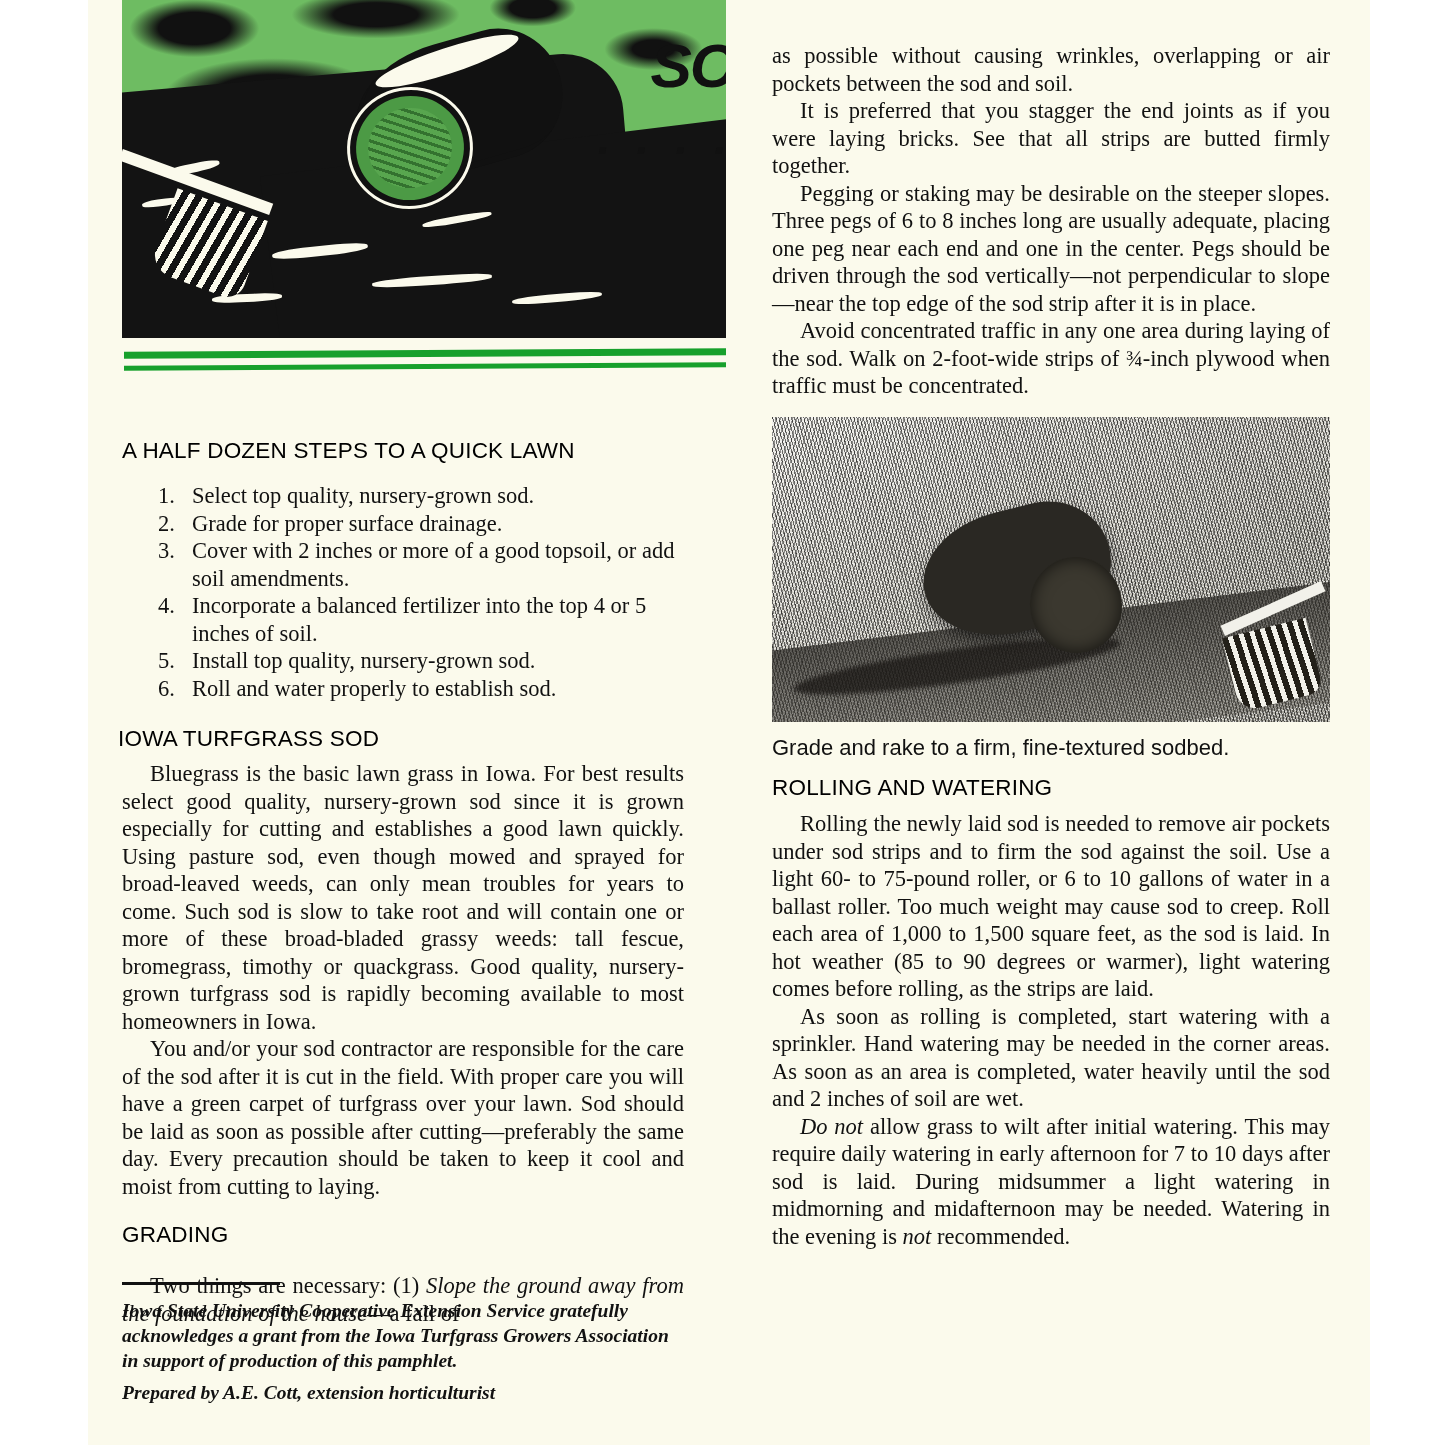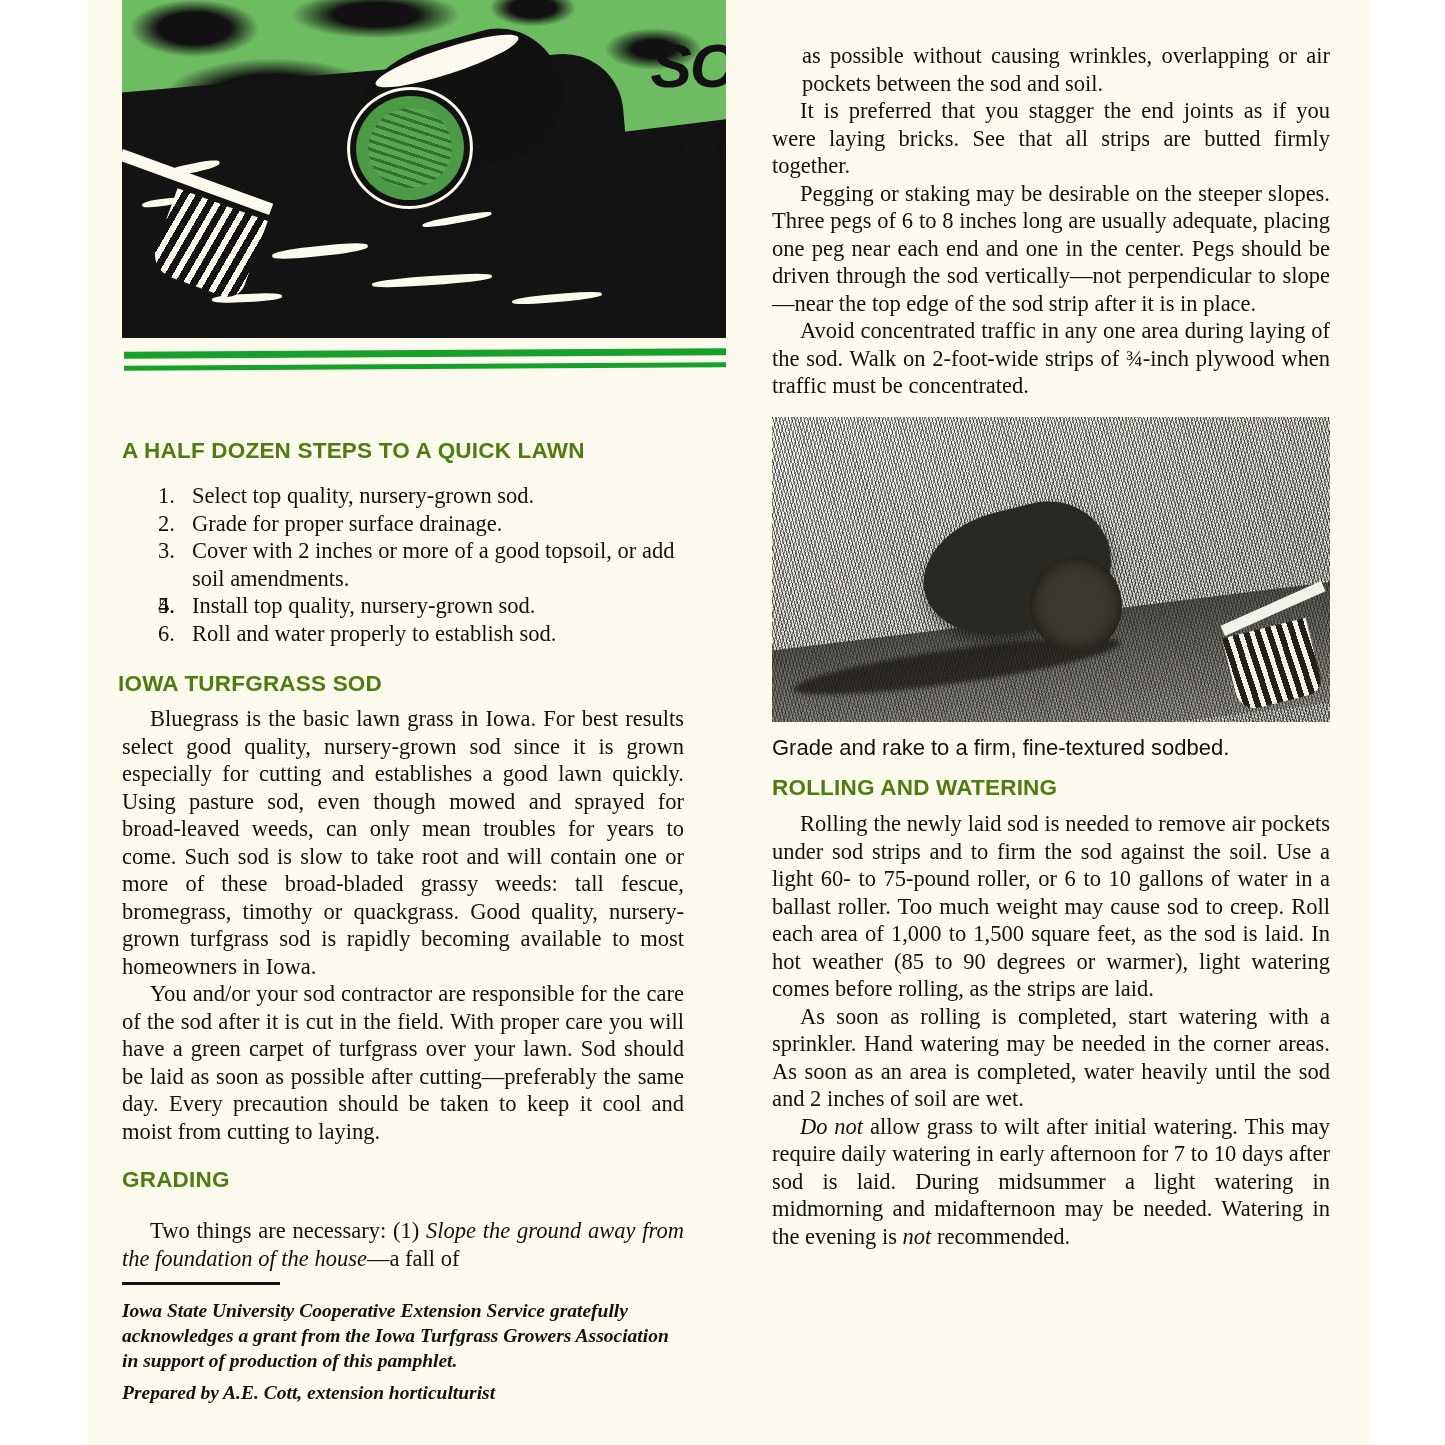--- a/index.html
+++ b/index.html
@@ -184,37 +184,37 @@
     position: absolute;
     left: 0; top: 16px;
     width: 602px; height: 5px;
     background: #17a02c;
     transform: rotate(-0.35deg);
   }
 
   
   .head {
     font-family: "Liberation Sans", sans-serif;
-    font-weight: bold;
+    font-weight: normal;
     font-size: 22.5px;
     letter-spacing: .2px;
-    color: #4d7c0f;
+    color: #000000;
   }
 
   .body-p {
     font-family: "Liberation Serif", serif;
     font-size: 22.5px;
     line-height: 27.5px;
     text-align: justify;
     color: #111;
     margin: 0;
     text-indent: 28px;
     hyphens: none;
   }
-  .body-p.noindent { text-indent: 0; margin-left: 30px; }
+  .body-p.noindent { text-indent: 0; }
 
   
   ol.steps {
     list-style: none;
     margin: 0;
     padding: 0;
   }
   ol.steps li {
     position: relative;
     font-size: 22.5px;
@@ -370,21 +370,21 @@
       <div class="r2"></div>
     </div>
 
     <div style="position:absolute; left:0; top:438px; width:562px;">
       <div class="head">A HALF DOZEN STEPS TO A QUICK LAWN</div>
 
       <ol class="steps" style="margin-top:18px;">
         <li><span class="num">1.</span><span>Select top quality, nursery-grown sod.</span></li>
         <li><span class="num">2.</span><span>Grade for proper surface drainage.</span></li>
         <li><span class="num">3.</span><span>Cover with 2 inches or more of a good  topsoil, or add soil amendments.</span></li>
-        <li><span class="num">4.</span></li>
+        <li><span class="num">4.</span><span>Incorporate a balanced fertilizer into the top 4 or 5 inches of soil.</span></li>
         <li><span class="num">5.</span><span>Install top quality, nursery-grown sod.</span></li>
         <li><span class="num">6.</span><span>Roll  and  water  properly  to  establish  sod.</span></li>
       </ol>
 
       <div class="head" style="margin-top:24px; margin-left:-4px;">IOWA TURFGRASS SOD</div>
 
       <p class="body-p" style="margin-top:8px;">Bluegrass is the basic lawn grass in Iowa. For best results select good quality, nursery-grown sod since it is grown especially for cutting and establishes a good lawn quickly. Using pasture sod, even though mowed and sprayed for broad-leaved weeds, can only mean troubles for years to come. Such sod is slow to take root and will contain one or more of these broad-bladed grassy weeds: tall fescue, bromegrass, timothy or quackgrass. Good quality, nursery-grown turfgrass sod is rapidly becoming available to most homeowners in Iowa.</p>
       <p class="body-p">You and/or your sod contractor are responsible for the care of the sod after it is cut in the field. With proper care you will have a green carpet of turfgrass over your lawn. Sod should be laid as soon as possible after cutting—preferably the same day. Every precaution should be taken to keep it cool and moist from cutting to laying.</p>
 
       <div class="head" style="margin-top:22px;">GRADING</div>

